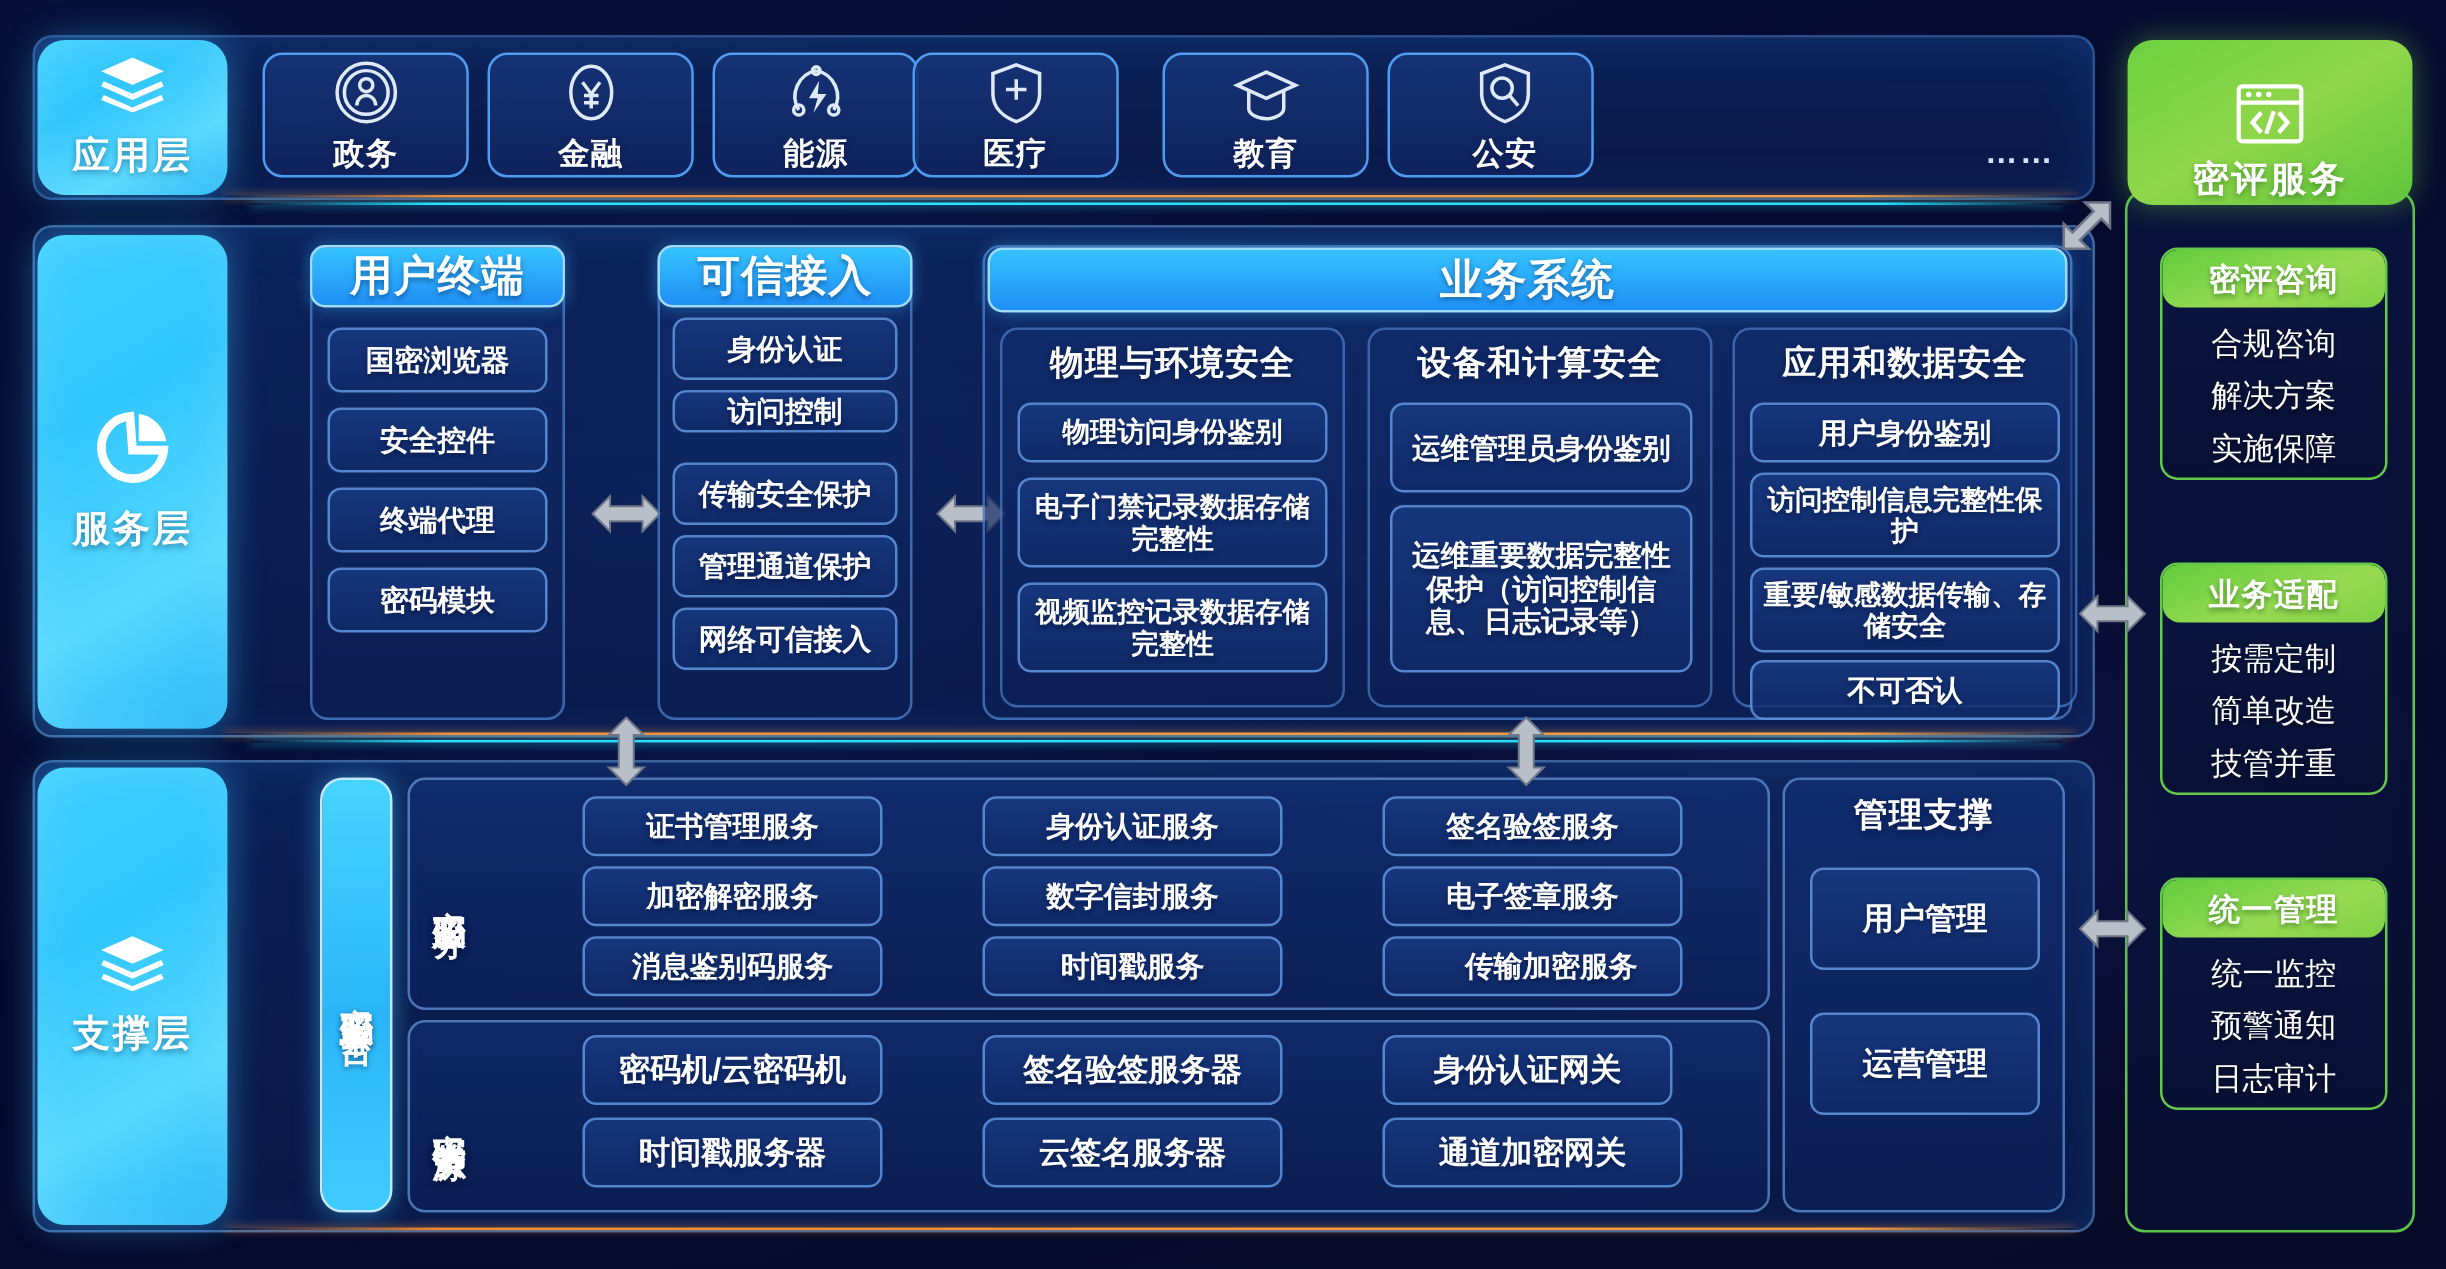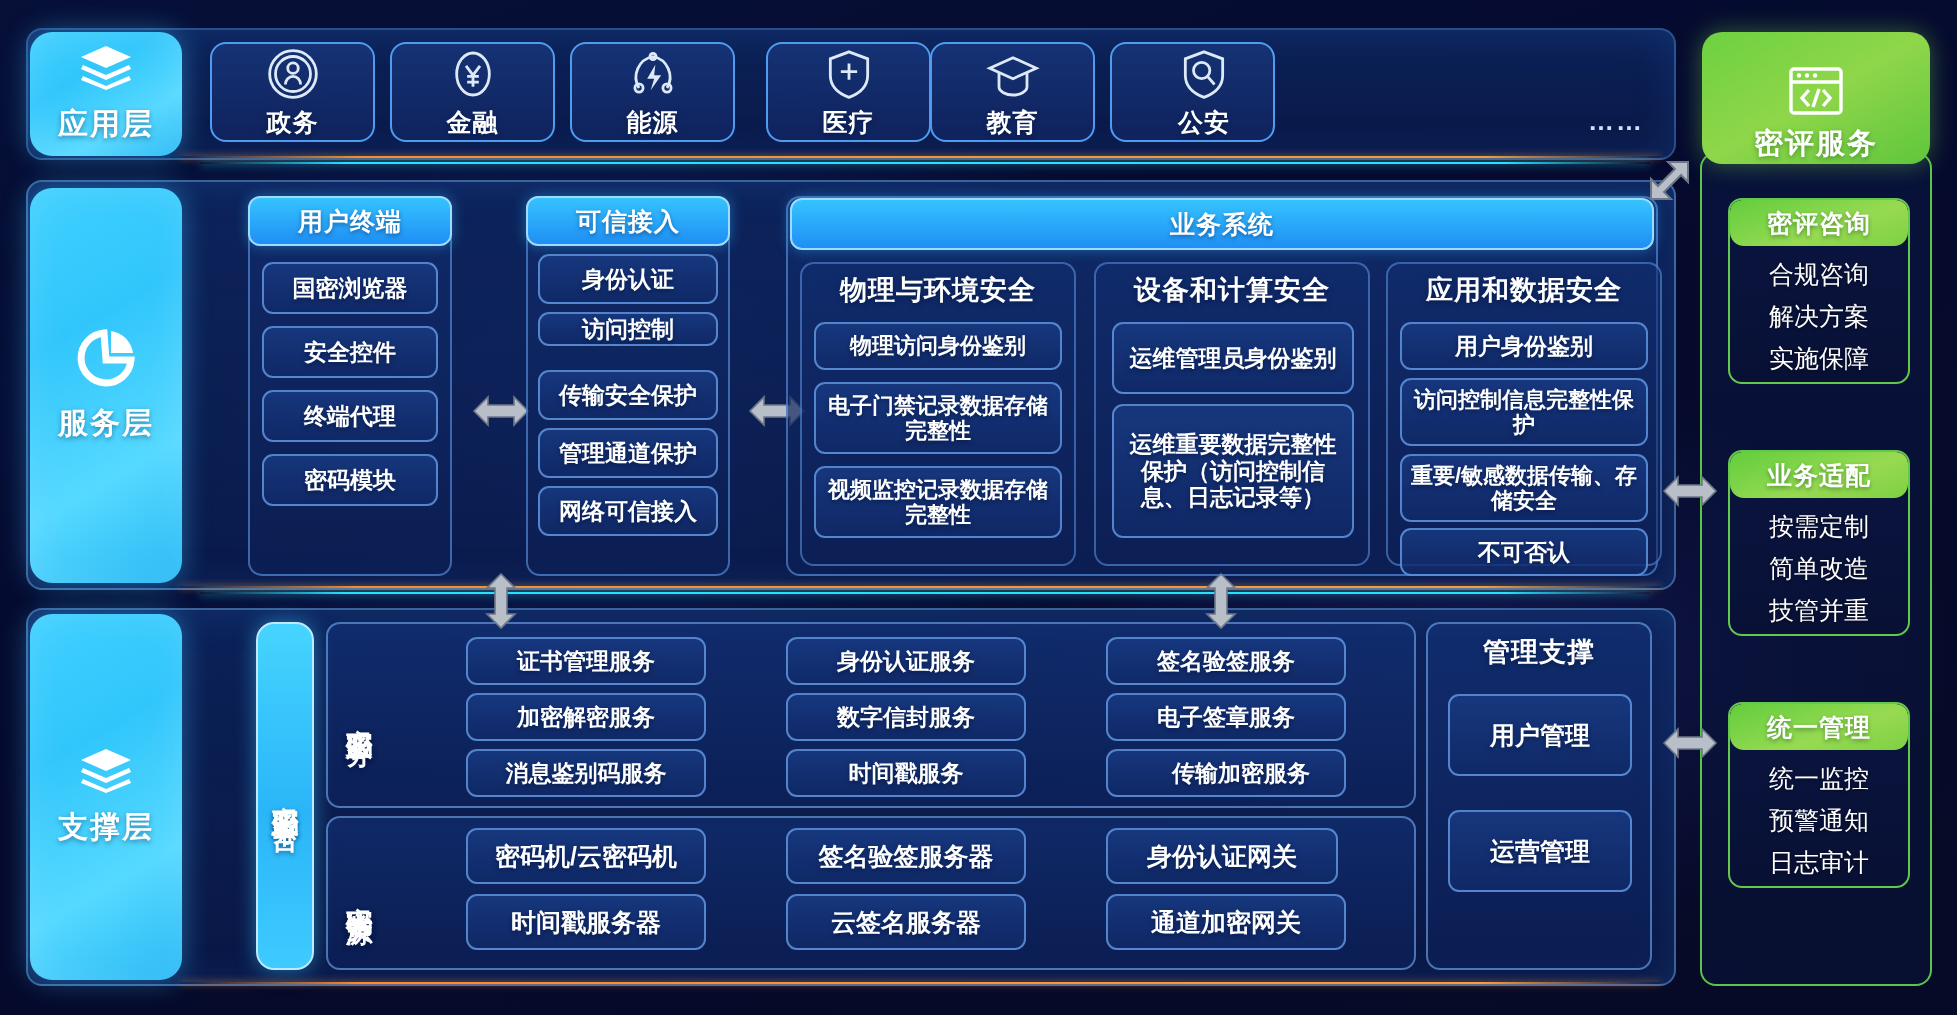--- a/index.html
+++ b/index.html
@@ -78,21 +78,21 @@
     border: 2px solid rgba(110,175,255,0.5);
     border-radius: 14px;
     background: linear-gradient(180deg, rgba(17,44,108,0.72), rgba(13,32,86,0.66));
   }
   .grp-head {
     position: absolute;
     border-radius: 12px;
     background: linear-gradient(180deg, #35c3ff 0%, #1f8ff5 100%);
     border: 2px solid #9ddcff;
     display: flex; align-items: center; justify-content: center;
-    color: #fff; font-weight: 700; font-size: 25px; letter-spacing: 1px;
+    color: #fff; font-weight: 700; font-size: 34px; letter-spacing: 1px;
     text-shadow: 0 2px 4px rgba(0,40,90,0.5);
     box-shadow: 0 0 14px rgba(50,180,255,0.45);
   }
   .chip {
     position: absolute;
     border: 2px solid rgba(120,180,255,0.65);
     border-radius: 11px;
     background: linear-gradient(180deg, rgba(24,58,130,0.85), rgba(17,42,105,0.8));
     display: flex; align-items: center; justify-content: center;
     text-align: center; line-height: 1.15;
@@ -225,21 +225,21 @@
     <svg class="tile-icon" viewBox="0 0 48 48" fill="none" stroke="#e8f4ff" stroke-width="2.4">
       <path d="M24 9 a18 18 0 0 1 12 27 M24 9 a18 18 0 0 0 -12 27"></path>
       <circle cx="12" cy="36" r="3.5"></circle>
         <circle cx="36" cy="36" r="3.5"></circle>
         <circle cx="24" cy="9" r="2.6"></circle>
       <path d="M26 16 L19 28 h6 l-3 10 9-13 h-6 z" fill="#e8f4ff" stroke="none"></path>
     </svg>
     <div class="tile-label">能源</div>
   </div>
 
-  <div class="app-tile" style="left:766px; top:42px; width:165px; height:100px;">
+  <div class="app-tile" style="left:730px; top:42px; width:165px; height:100px;">
     <svg class="tile-icon" viewBox="0 0 48 48" fill="none" stroke="#e8f4ff" stroke-width="2.4">
       <path d="M24 5 L40 11 v14 c0 10 -8 16 -16 19 -8 -3 -16 -9 -16 -19 V11 Z"></path>
       <path d="M24 15 v14 M17 22 h14"></path>
     </svg>
     <div class="tile-label">医疗</div>
   </div>
 
   <div class="app-tile" style="left:930px; top:42px; width:165px; height:100px;">
     <svg class="tile-icon" viewBox="0 0 48 48" fill="none" stroke="#e8f4ff" stroke-width="2.4">
       <path d="M24 10 L44 19 L24 28 L4 19 Z"></path>

